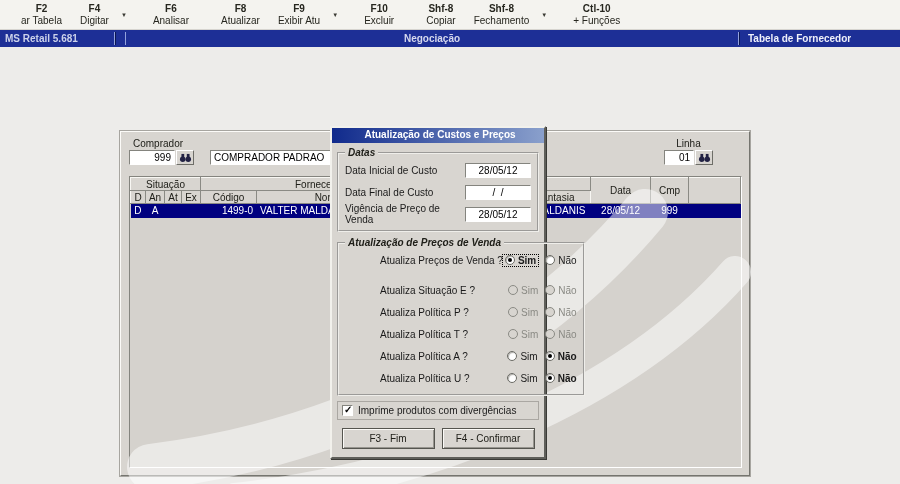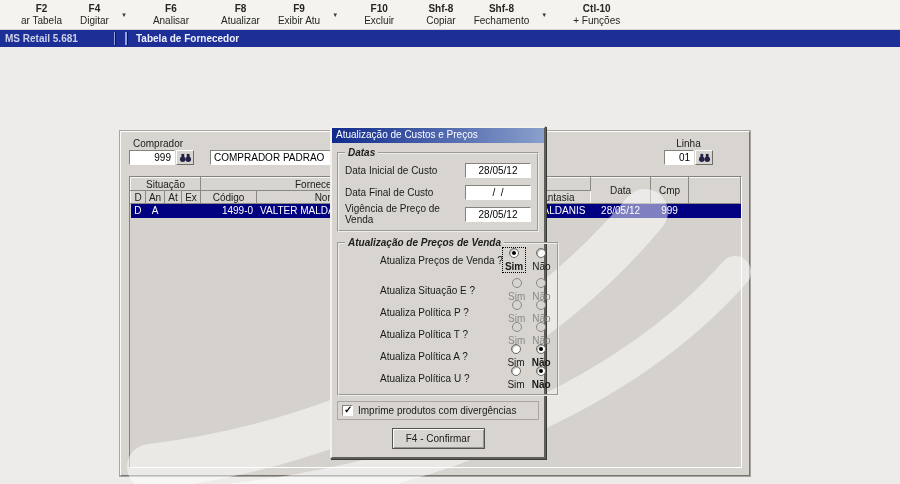--- a/index.html
+++ b/index.html
@@ -49,31 +49,31 @@
   th { background:#d8d5d0; border:1px solid; border-color:#f8f7f3 #8a8a84 #8a8a84 #f8f7f3; font-weight:normal; height:13px; padding:0 2px; white-space:nowrap; overflow:hidden; font-size:10px; color:#20201a; }
   td { height:14px; padding:0 3px; border-right:1px solid #bdbab5; white-space:nowrap; overflow:hidden; font-size:10px; }
   tr.sel td { background:#000080; color:#ffffff; border-right-color:#000080; }
   td.r { text-align:right; }
   td.c { text-align:center; }
 
   
   .dialog { position:absolute; left:330px; top:79px; width:216px; z-index:10;
             background:#d8d5d0; border:2px solid; border-color:#f2f1ec #5f5f5a #5f5f5a #f2f1ec;
             box-shadow:1px 1px 0 #3a3a36; padding-bottom:6px; }
-  .dlg-title { height:15px; background:linear-gradient(90deg,#102a8c,#8aa0cc); color:#fff; font-weight:normal; padding:1px 0 0 4px; cursor:default; }
+  .dlg-title { height:15px; background:linear-gradient(90deg,#102a8c,#8aa0cc); color:#fff; font-weight:bold; padding:1px 0 0 4px; cursor:default;text-align:center; }
   .dlg-body { padding:4px 5px 0 5px; }
   fieldset.gb { border:2px groove #efeeea; padding:1px 6px 5px 6px; margin-bottom:5px; }
   fieldset.gb legend { font-weight:bold; padding:0 3px; color:#20201a;font-style:italic; }
   .drow { display:flex; justify-content:space-between; align-items:center; height:22px; }
   .tf.date { width:66px; text-align:center; }
   .prow { display:flex; align-items:center; height:22px; }
   .prow .plabel { flex:1; white-space:nowrap; overflow:hidden;margin-left:35px; }
   .prow.gap { margin-top:8px; }
   .rgroup { display:flex; gap:7px; }
-  .radio { display:inline-flex; align-items:center; gap:3px; cursor:pointer;flex-direction:column; }
+  .radio { display:inline-flex; align-items:center; gap:3px; cursor:pointer; }
   .radio em { font-style:normal; }
   .radio em.bold { font-weight:bold; }
   .rb { position:relative; width:10px; height:10px; border-radius:50%; background:#fff; border:1px solid #6a6a64; box-shadow:inset 1px 1px 1px #b0aeaa; display:inline-block; }
   .rb.on::after { content:""; position:absolute; left:2px; top:2px; width:4px; height:4px; border-radius:50%; background:#000; }
   .radio.focus { outline:1px dotted #000; padding:0 2px; }
   .dis .rb { background:#d8d5d0; border-color:#8a8a84; box-shadow:none; }
   .dis em { color:#8a8a84; }
   .chkrow { display:flex; align-items:center; gap:5px; height:19px; border:1px solid #aaa7a2; padding:0 4px; margin:2px 0 6px 0; }
   .cb { position:relative; width:11px; height:11px; background:#fff; border:1px solid; border-color:#84847e #fff #fff #84847e; display:inline-block; }
   .cb.checked::after { content:"\2713"; position:absolute; left:1px; top:-2px; font-size:10px; font-weight:bold; color:#000; }
@@ -133,20 +133,21 @@
       <span class="tb-label">+ Funções</span>
     </div>
   </div>
 
   <div class="statusbar">
     <div class="sb-left">MS Retail 5.681</div>
     <div class="sb-div"></div>
     <div class="sb-div2"></div>
     <div class="sb-notch"></div>
     <div class="sb-div"></div>
+    <div class="sb-center">Negociação</div>
     <div class="sb-div"></div>
     <div class="sb-div2"></div>
     <div class="sb-right">Tabela de Fornecedor</div>
   </div>
 
   <div class="content">
 
     <div class="panel">
       <div class="lbl">Comprador</div>
       <div class="inline">
@@ -347,20 +348,21 @@
             </span>
           </div>
         </fieldset>
 
         <div class="chkrow">
           <span class="cb checked"></span>
           <span>Imprime produtos com divergências</span>
         </div>
 
         <div class="dlg-btns">
+          <button>F3 - Fim</button>
           <button>F4 - Confirmar</button>
         </div>
 
       </div>
     </div>
 
   </div>
 </div>
 
 </body></html>

